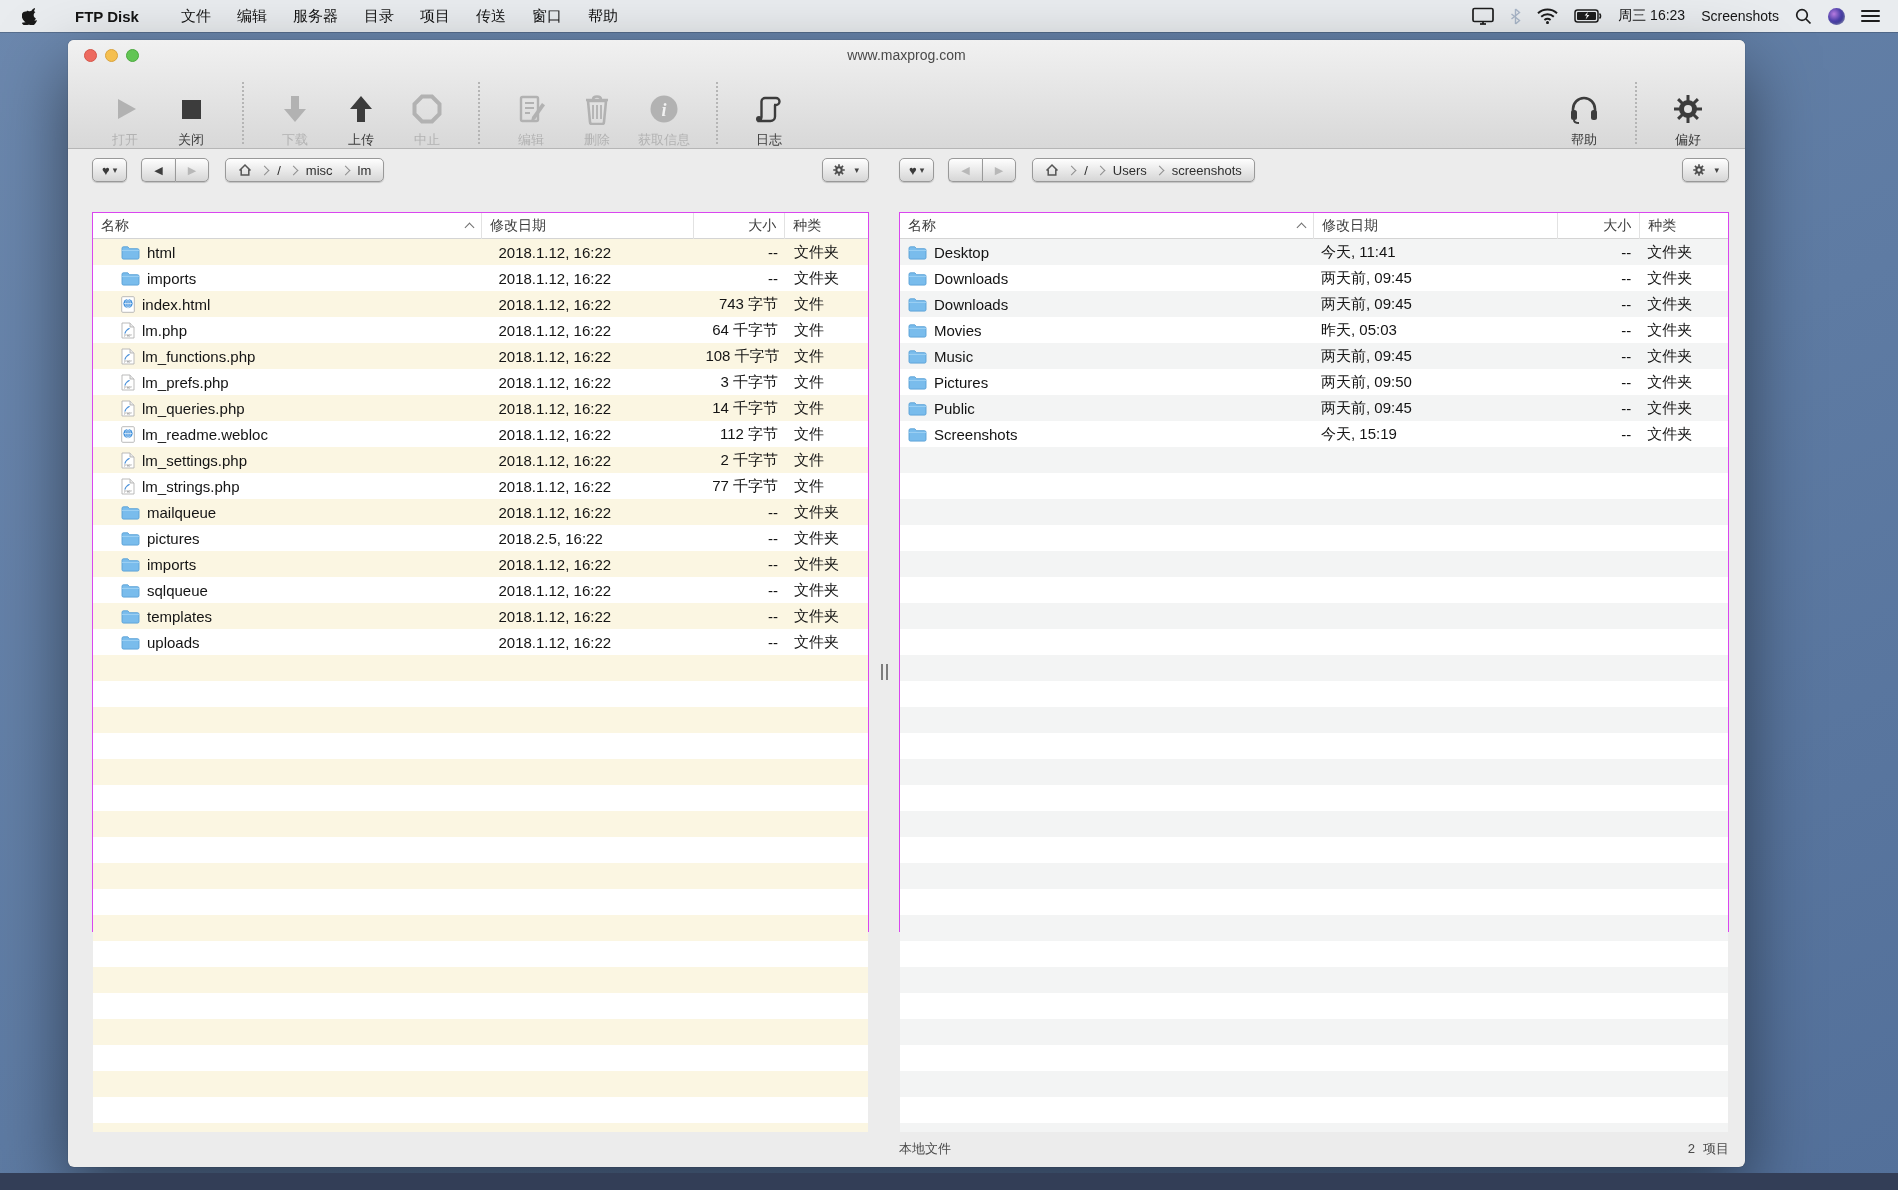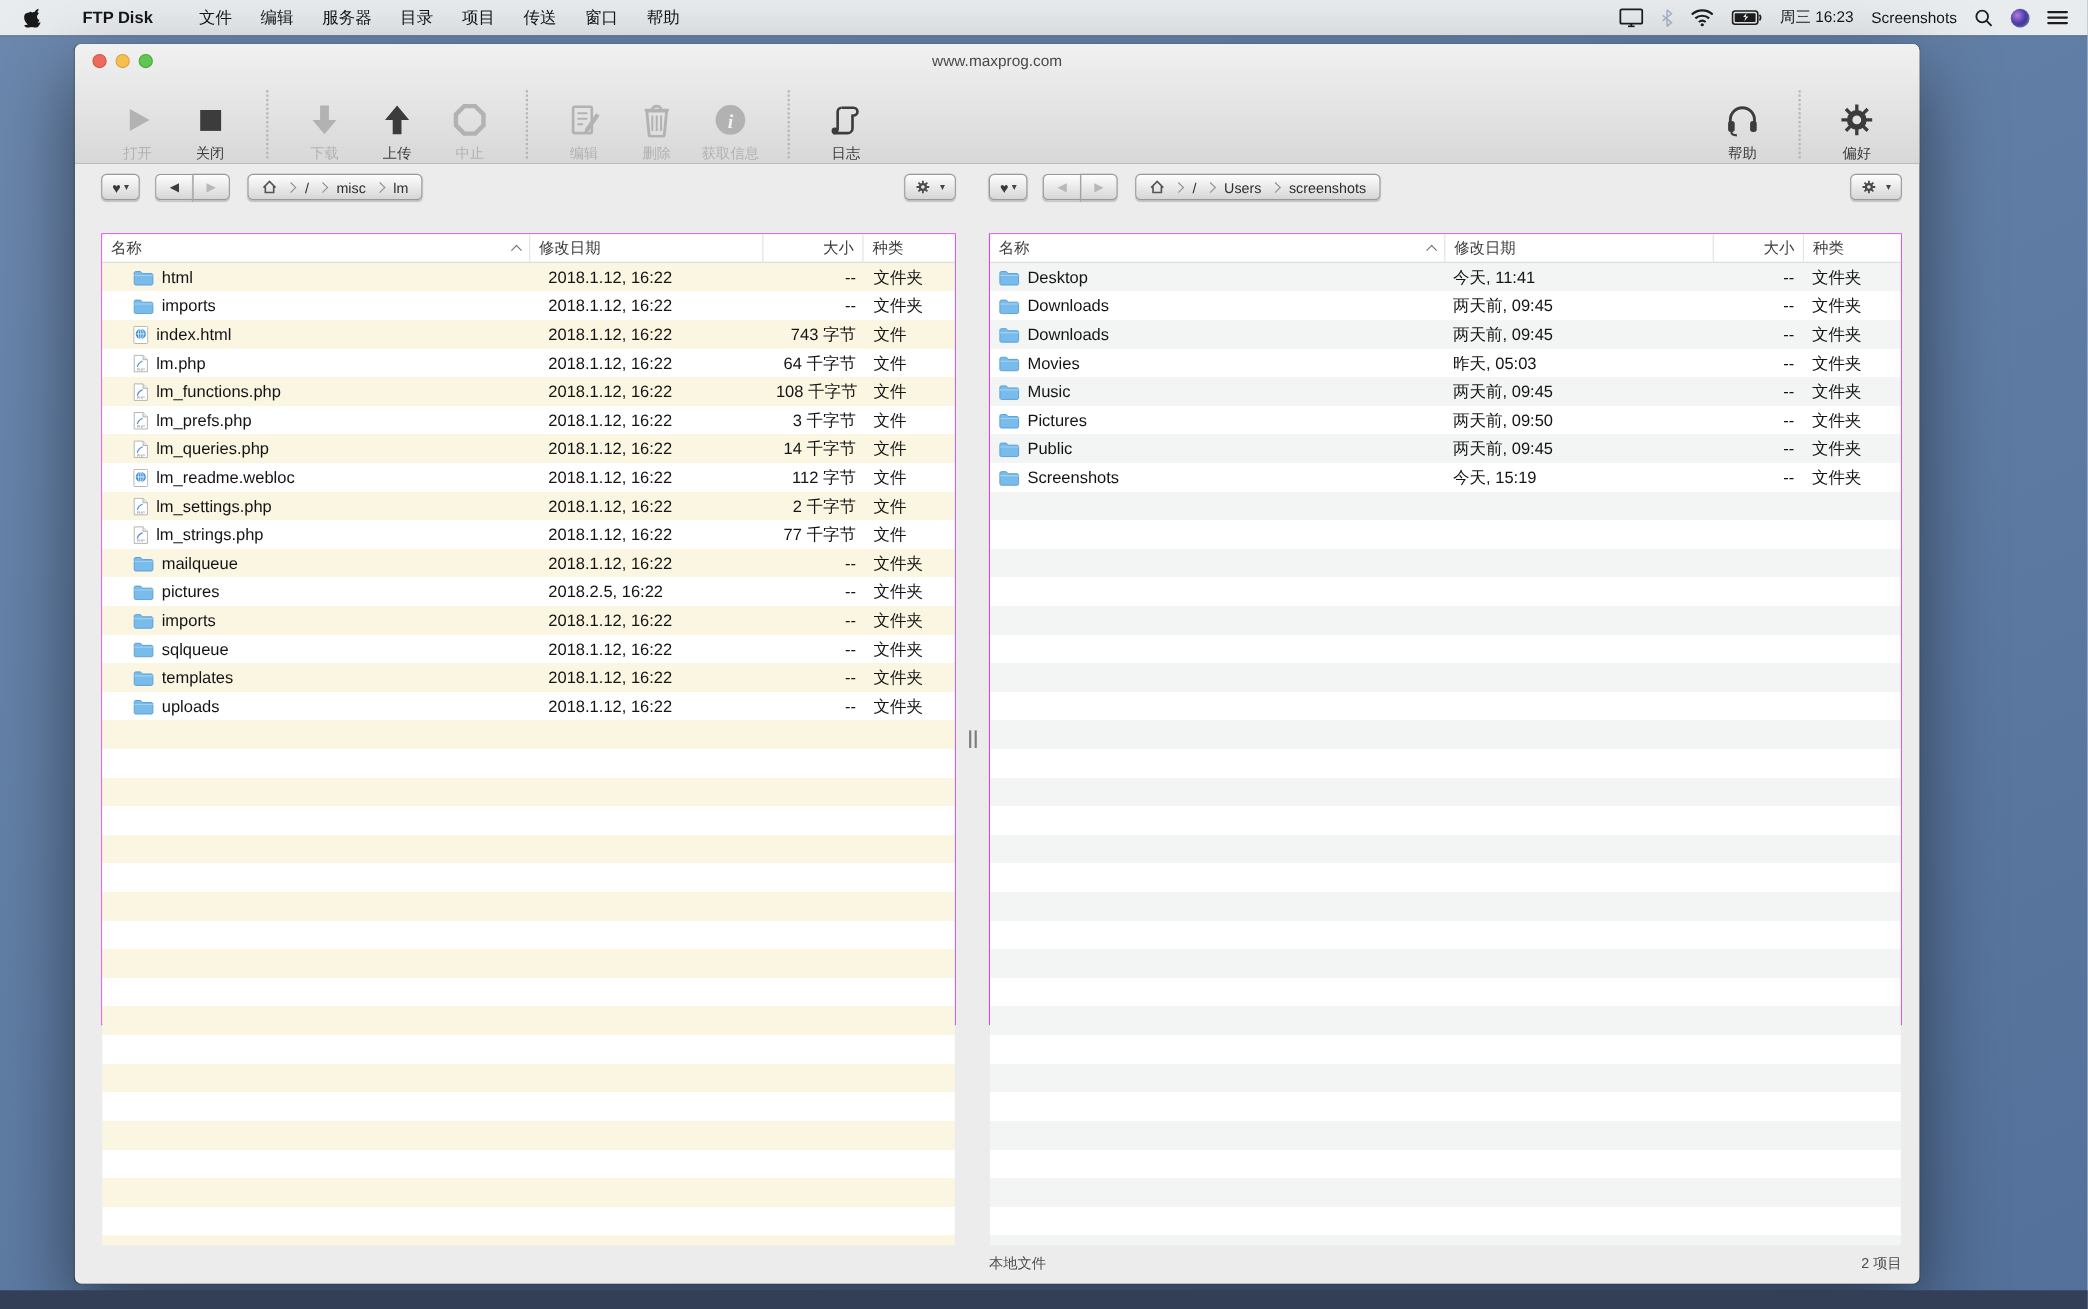--- a/index.html
+++ b/index.html
@@ -91,21 +91,21 @@
 
   
   #splitter{position:absolute;left:808px;top:612px;width:16px;height:40px;display:flex;gap:3px;
     align-items:center;justify-content:center;cursor:col-resize;}
   #splitter i{display:block;width:2px;height:16px;background:#7d7d7d;}
 
   
   .statusbar{position:absolute;top:1092px;height:34px;display:flex;align-items:center;
     font-size:13px;color:#4c4c4c;}
   #status-left{left:24px;width:777px;}
-  #status-right{left:831px;width:830px;}
+  #status-right{left:831px;width:830px;font-family:Liberation Mono, monospace;}
   .status-l{display:flex;align-items:center;gap:6px;}
   .status-r{margin-left:auto;}
 
   svg{display:block;}
 </style>
 </head>
 <body>
 
 <div id="desktop">
 

